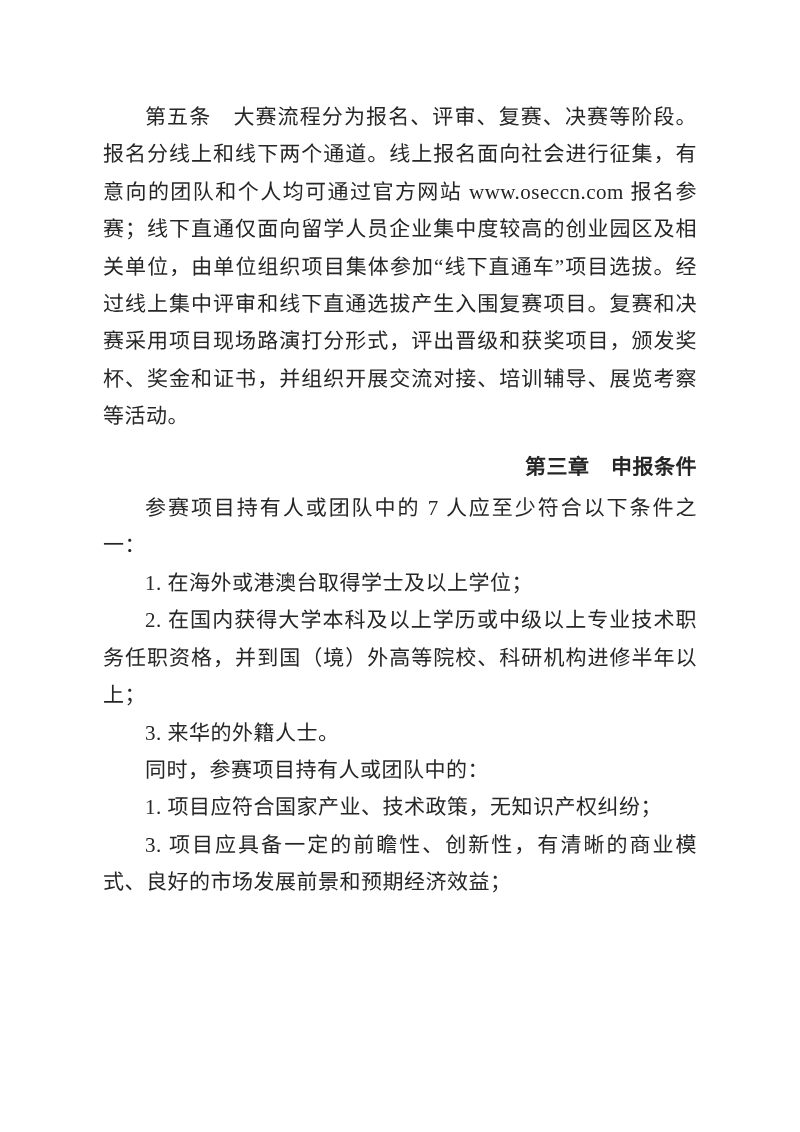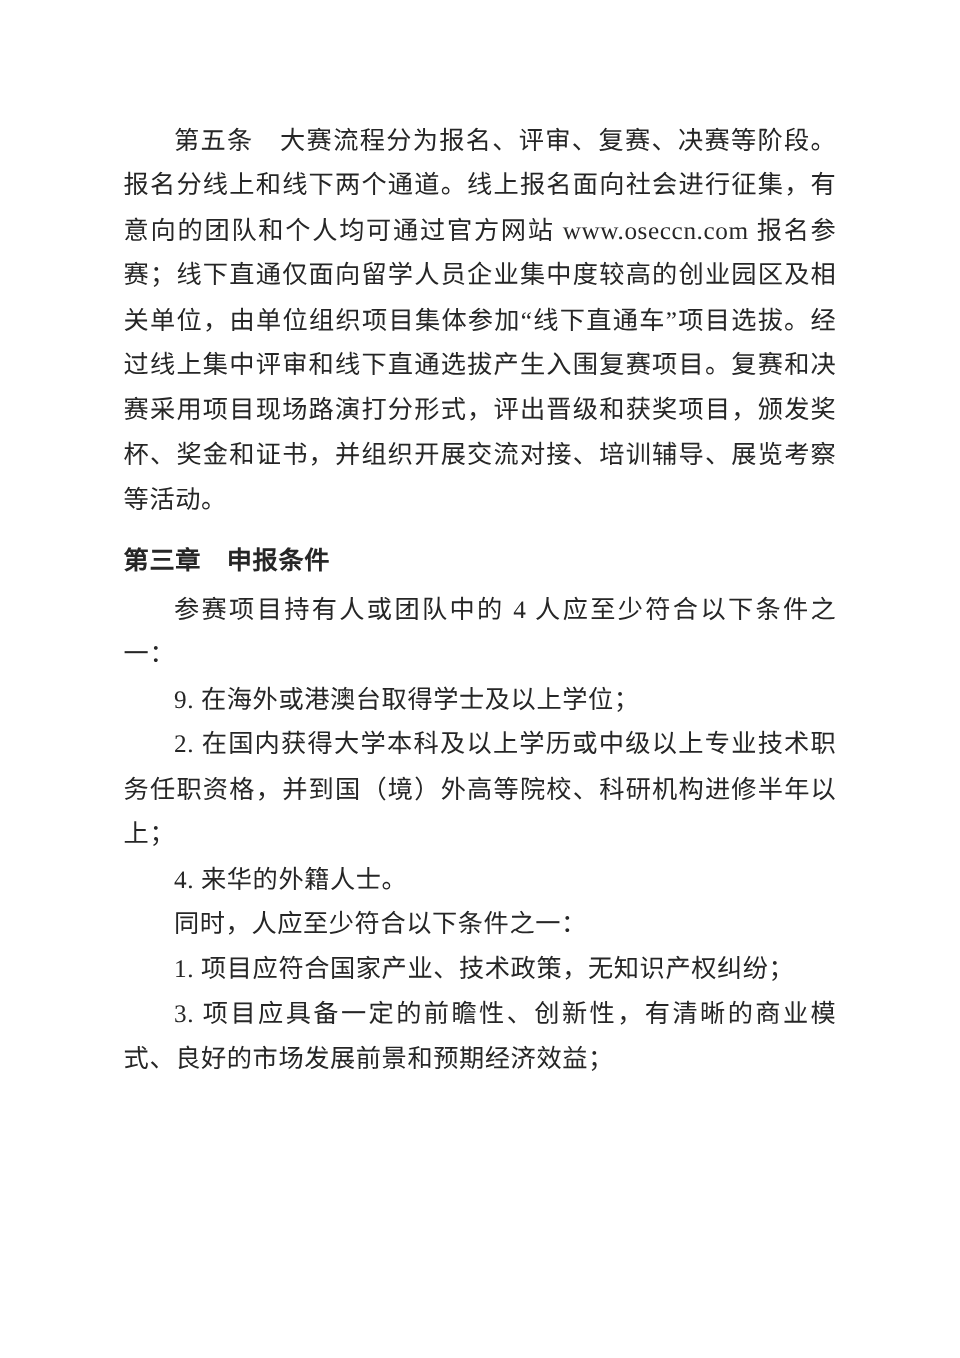--- a/index.html
+++ b/index.html
@@ -27,21 +27,21 @@
       text-align: justify;
     }
     .content p {
       margin: 0;
       padding: 0;
       text-indent: 2em;
       letter-spacing: 0.5px;
       word-break: break-all;
     }
     .chapter-heading {
-      text-align: left;
+      text-align: right;
       text-indent: 0 !important;
       font-weight: bold;
       margin: 13px 0 4px 0 !important;
       letter-spacing: 1px;
     }
     .page-number {
       position: absolute;
       top: 1030px;
       left: 0;
       width: 100%;
@@ -52,23 +52,23 @@
       font-family: "Liberation Serif", "DejaVu Serif", serif;
     }
   </style>
 </head>
 <body>
 
 <div class="page">
   <div class="content">
     <p>第五条　大赛流程分为报名、评审、复赛、决赛等阶段。报名分线上和线下两个通道。线上报名面向社会进行征集，有意向的团队和个人均可通过官方网站 www.oseccn.com 报名参赛；线下直通仅面向留学人员企业集中度较高的创业园区及相关单位，由单位组织项目集体参加“线下直通车”项目选拔。经过线上集中评审和线下直通选拔产生入围复赛项目。复赛和决赛采用项目现场路演打分形式，评出晋级和获奖项目，颁发奖杯、奖金和证书，并组织开展交流对接、培训辅导、展览考察等活动。</p>
     <p class="chapter-heading">第三章　申报条件</p>
-    <p>参赛项目持有人或团队中的 4 人应至少符合以下条件之一：</p>
-    <p>9. 在海外或港澳台取得学士及以上学位；</p>
+    <p>参赛项目持有人或团队中的 7 人应至少符合以下条件之一：</p>
+    <p>1. 在海外或港澳台取得学士及以上学位；</p>
     <p>2. 在国内获得大学本科及以上学历或中级以上专业技术职务任职资格，并到国（境）外高等院校、科研机构进修半年以上；</p>
-    <p>4. 来华的外籍人士。</p>
-    <p>同时，人应至少符合以下条件之一：</p>
+    <p>3. 来华的外籍人士。</p>
+    <p>同时，参赛项目持有人或团队中的：</p>
     <p>1. 项目应符合国家产业、技术政策，无知识产权纠纷；</p>
     <p>3. 项目应具备一定的前瞻性、创新性，有清晰的商业模式、良好的市场发展前景和预期经济效益；</p>
   </div>
 
   <div class="page-number">6</div>
 </div>
 
 </body></html>

